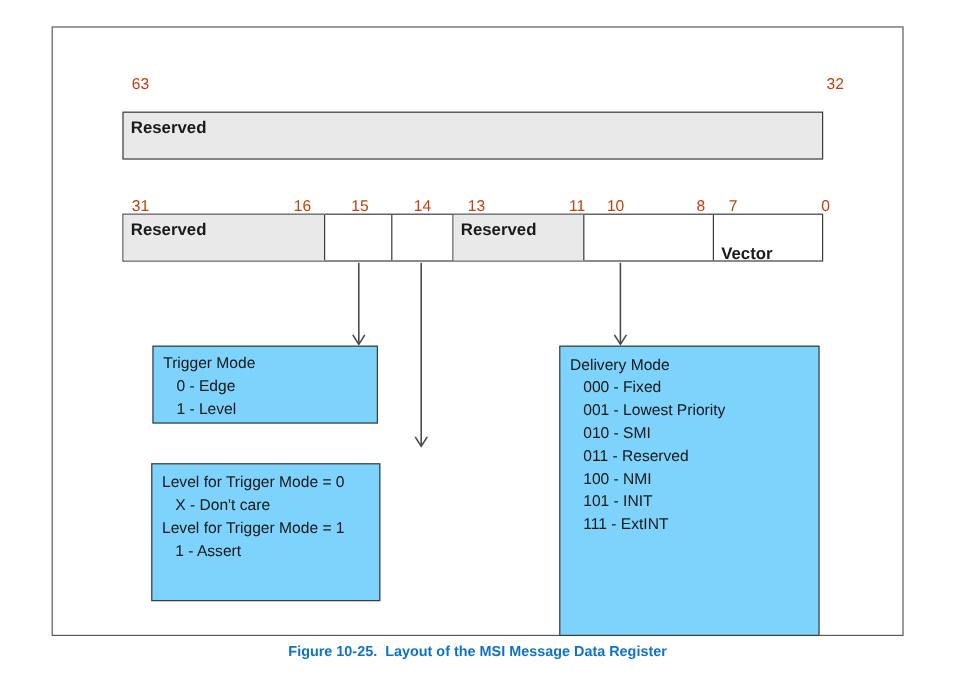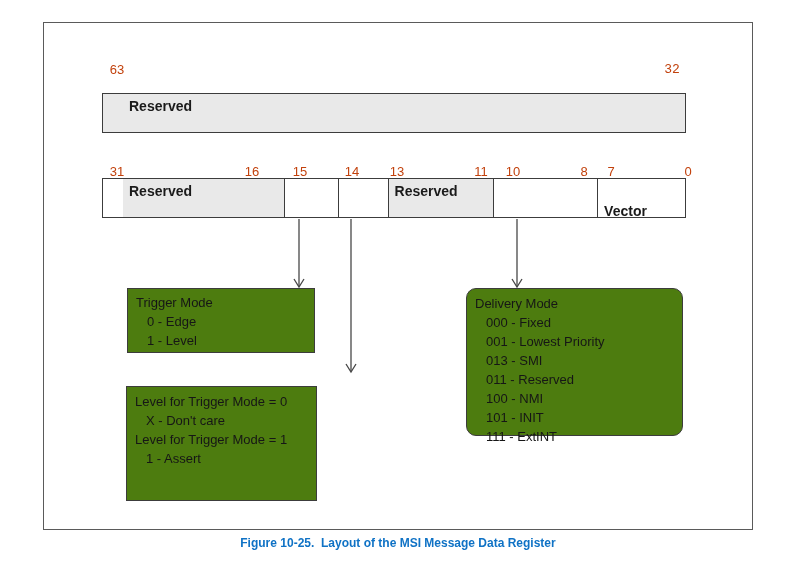--- a/index.html
+++ b/index.html
@@ -15,62 +15,62 @@
   .bitlabel{
     position:absolute;font-size:13px;line-height:16px;color:#c2410c;
     transform:translateX(-50%);white-space:nowrap;
   }
   .bitrow-high{top:62px;}
   .bitrow-low{top:164px;}
 
   
   .reg{
     position:absolute;left:102px;width:584px;height:40px;
-    border:1px solid #3c3c3c;box-sizing:border-box;background:#fff;padding-left:20px;
+    border:1px solid #3c3c3c;box-sizing:border-box;background:#fff;
   }
   .reg-high{top:93px;background:var(--reserved-fill,#e9e9e9);}
   .reg-low{top:178px;display:flex;}
   .field{
     height:100%;box-sizing:border-box;border-right:1px solid #3c3c3c;
     padding:4px 0 0 6px;font-weight:bold;font-size:14px;white-space:nowrap;overflow:hidden;
   }
   .field:last-child{border-right:none;}
   .field.grey{background:var(--reserved-fill,#e9e9e9);}
   .reg-label{
     font-weight:bold;font-size:14px;padding:4px 0 0 6px;
   }
 
   
   .callout{
-    position:absolute;border:1px solid #3c3c3c;background:#4d7c0f;box-sizing:border-box;
+    position:absolute;border:1px solid #3c3c3c;background:#7dd3fc;box-sizing:border-box;
     font-size:13px;line-height:19px;color:#161616;
   }
   .callout .line{padding-left:8px;white-space:nowrap;}
   .callout .line.indent{padding-left:19px;}
   .co-trigger{left:127px;top:288px;width:188px;height:65px;padding-top:4px;}
   .co-level{left:126px;top:386px;width:191px;height:115px;padding-top:5px;}
-  .co-delivery{left:466px;top:288px;width:217px;height:148px;padding-top:5px;border-radius:10px;}
+  .co-delivery{left:466px;top:288px;width:217px;height:242px;padding-top:5px;}
 
   .arrows{position:absolute;left:0;top:0;width:800px;height:574px;pointer-events:none;}
 
   .caption{
     position:absolute;left:43px;top:536px;width:710px;text-align:center;
     font-weight:bold;font-size:12px;color:var(--caption-color,#0f72c5);
     white-space:pre;
   }
 </style>
 </head>
 <body>
 
 <div class="canvas">
 
   <div class="figure-border"></div>
 
   <span class="bitlabel bitrow-high" style="left:117px;">63</span>
-  <span class="bitlabel bitrow-high" style="left:672px;font-family:Liberation Mono, monospace;">32</span>
+  <span class="bitlabel bitrow-high" style="left:696px;">32</span>
 
   <div class="reg reg-high">
     <div class="reg-label">Reserved</div>
   </div>
 
   <span class="bitlabel bitrow-low" style="left:117px;">31</span>
   <span class="bitlabel bitrow-low" style="left:252px;">16</span>
   <span class="bitlabel bitrow-low" style="left:300px;">15</span>
   <span class="bitlabel bitrow-low" style="left:352px;">14</span>
   <span class="bitlabel bitrow-low" style="left:397px;">13</span>
@@ -116,21 +116,21 @@
     <div class="line">Level for Trigger Mode = 0</div>
     <div class="line indent">X - Don't care</div>
     <div class="line">Level for Trigger Mode = 1</div>
     <div class="line indent">1 - Assert</div>
   </div>
 
   <div class="callout co-delivery">
     <div class="line">Delivery Mode</div>
     <div class="line indent">000 - Fixed</div>
     <div class="line indent">001 - Lowest Priority</div>
-    <div class="line indent">013 - SMI</div>
+    <div class="line indent">010 - SMI</div>
     <div class="line indent">011 - Reserved</div>
     <div class="line indent">100 - NMI</div>
     <div class="line indent">101 - INIT</div>
     <div class="line indent">111 - ExtINT</div>
   </div>
 
   <div class="caption">Figure 10-25.  Layout of the MSI Message Data Register</div>
 
 </div>
 

